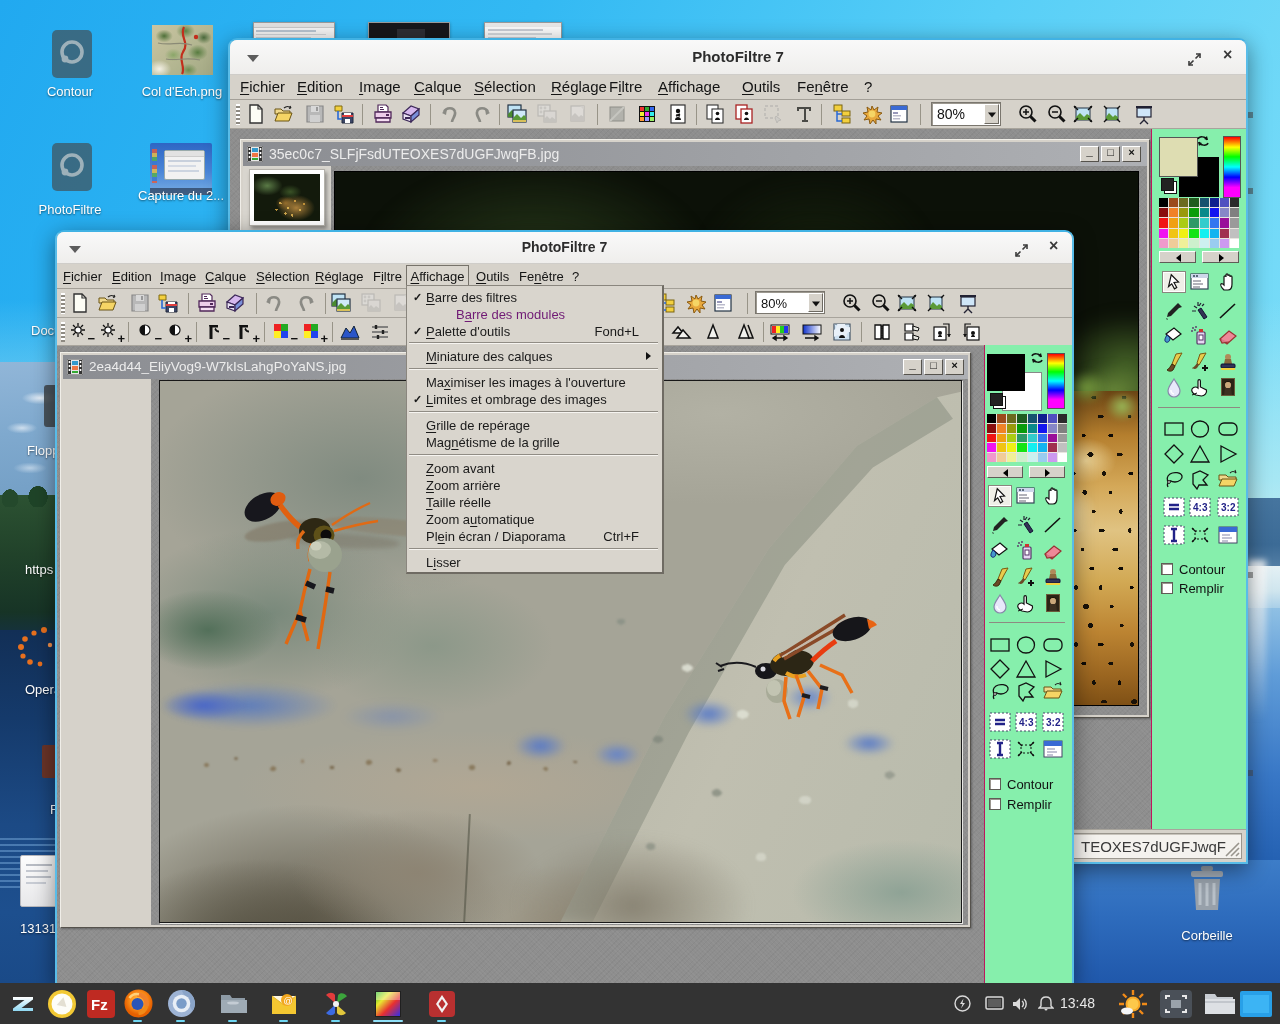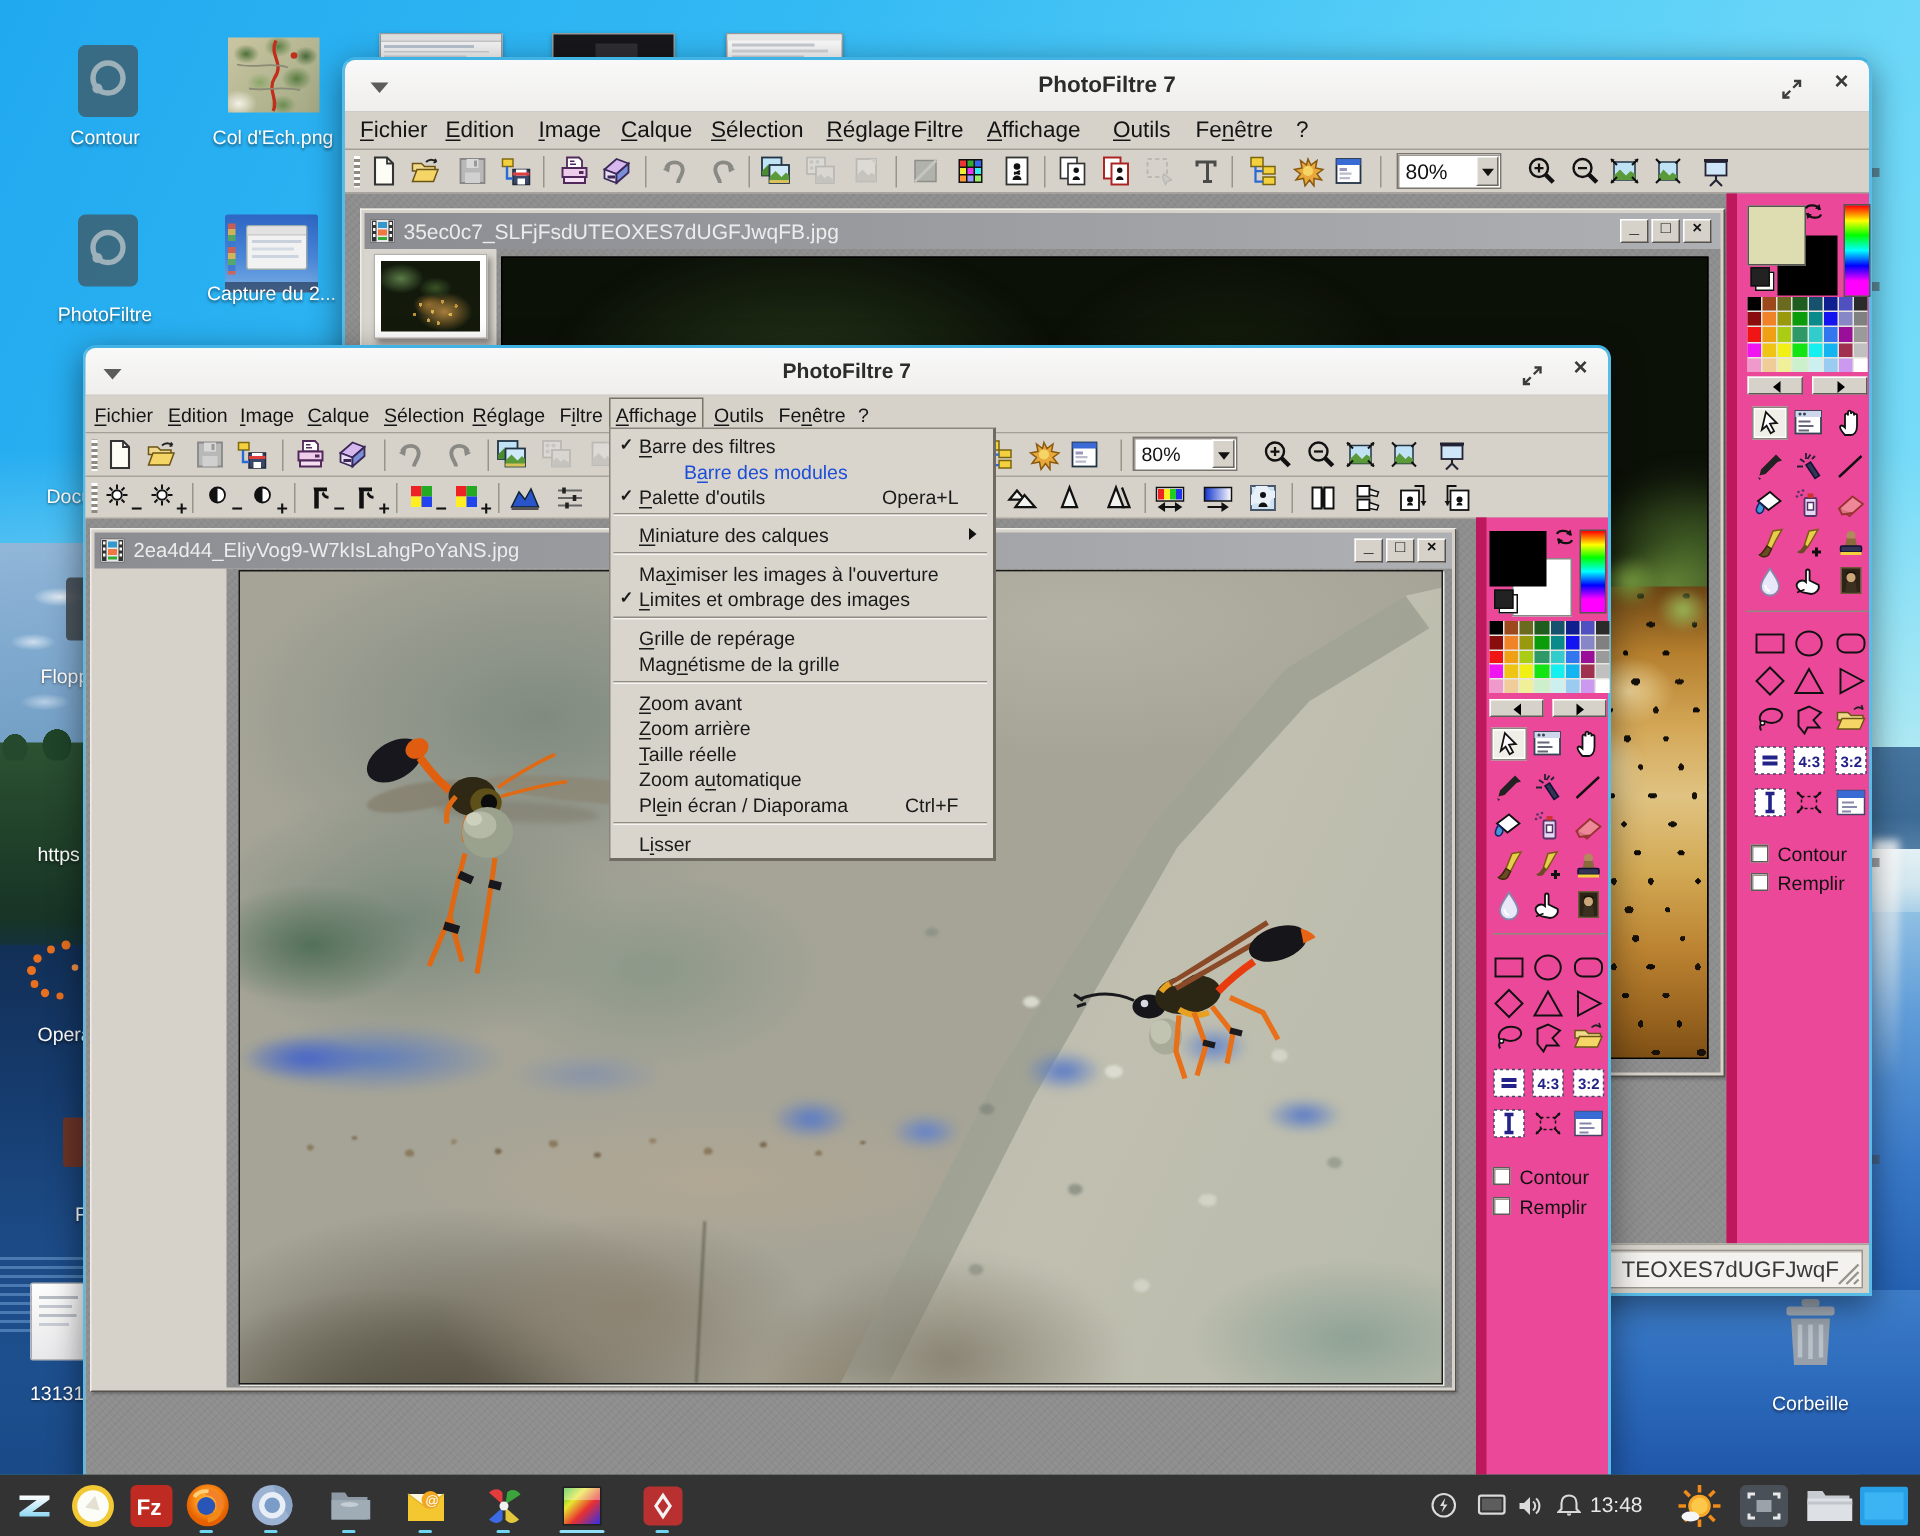--- a/index.html
+++ b/index.html
@@ -84,21 +84,21 @@
                    repeating-linear-gradient(135deg, rgba(0,0,0,.04) 0 1px, rgba(0,0,0,0) 1px 4px); }
 .childwin { position:absolute; background:#d6d2ca; border:1px solid; border-color:#f0eee8 #55524c #55524c #f0eee8; box-shadow:1px 1px 2px rgba(0,0,0,.3); }
 .ctitle { position:absolute; left:2px; right:2px; top:2px; background:linear-gradient(90deg,#8b8d92 0%,#9fa1a5 55%,#aeb0b4 100%); color:#ececec; overflow:hidden; white-space:nowrap; }
 .cbtns { position:absolute; display:flex; gap:2px; }
 .cbtn2 { width:19px; height:16px; background:#d6d2ca; border:1px solid; border-color:#fff #55524c #55524c #fff; color:#111; font-size:11px; line-height:13px; text-align:center; font-weight:bold; font-family:"Liberation Mono",monospace; }
 .layerpane { position:absolute; background:#d8d5ce; }
 .thumbframe { position:absolute; background:#fff; border:1px solid #b4b1aa; box-shadow:2px 3px 4px rgba(0,0,0,.35); }
 .statusbar { position:absolute; background:#d6d2ca; }
 
 
-.palette { position:absolute; background:#ec4899; border-left:7px solid #be185d; }
+.palette { position:absolute; background:#86efac; border-left:1px solid #be185d; }
 .pal-rainbow { position:absolute; background:linear-gradient(180deg,#f00 0%,#ff0 17%,#0f0 33%,#0ff 50%,#00f 67%,#f0f 84%,#f0f 100%); border:1px solid #555; }
 .pal-grid { position:absolute; display:grid; grid-template-columns:repeat(8,1fr); grid-auto-rows:1fr; gap:1px; background:#e8e5df; }
 .pal-grid i { display:block; }
 .pal-btn { position:absolute; height:12px; background:#d6d2ca; border:1px solid; border-color:#fff #5f5c56 #5f5c56 #fff; }
 .pal-btn:after { content:""; position:absolute; top:2px; }
 .pbl:after { left:45%; border-top:4px solid transparent; border-bottom:4px solid transparent; border-right:5px solid #000; }
 .pbr:after { left:45%; border-top:4px solid transparent; border-bottom:4px solid transparent; border-left:5px solid #000; }
 .pt { position:absolute; width:24px; height:22px; }
 .pt svg { width:100%; height:100%; display:block; }
 .pt-sel { background:#efefe8; border:1px solid #8a867e; box-shadow:inset 0 0 0 1px #fff; }
@@ -108,21 +108,21 @@
 
 
 #dropdown { position:absolute; width:258px; height:289px;
   background:#d9d5cd; border:1px solid #8a867e; border-right:2px solid #6f6b63; border-bottom:2px solid #6f6b63; z-index:60; font-size:13px; color:#1a1a1a; }
 .dd-item { position:absolute; left:1px; right:3px; height:17px; line-height:17px; padding-left:18px; }
 .dd-item u { text-decoration:underline; text-underline-offset:2px; }
 .dd-chk { position:absolute; left:5px; top:0; font-size:11px; font-weight:bold; }
 .dd-right { position:absolute; right:20px; top:0; }
 .dd-sep { position:absolute; left:2px; right:4px; height:2px; border-top:1px solid #908c84; border-bottom:1px solid #f6f4f0; }
 .dd-arrow { position:absolute; right:8px; top:4px; width:0; height:0; border-top:4px solid transparent; border-bottom:4px solid transparent; border-left:5px solid #111; }
-.dd-grey { color:#1d4ed8;padding-left:48px; }
+.dd-grey { color:#701a75;padding-left:48px; }
 
 
 #taskbar { position:absolute; left:0; top:983px; width:1280px; height:41px; background:#333333; z-index:100; }
 .tk { position:absolute; top:0; height:41px; display:flex; align-items:center; justify-content:center; }
 .tk-ind { position:absolute; top:37px; height:2px; background:#6fd6f2; border-radius:1px; }
 #clock { position:absolute; color:#e8e8e8; font-size:14px; top:12px; }
 </style>
 </head>
 <body>
 <div id="screen">
@@ -1712,21 +1712,21 @@
         </div>
       <div class="chkrow" style="left:4px; top:452px;">
           <span class="bx"></span>
           <span class="lb">Remplir</span>
         </div>
     </div>
 
     <div id="dropdown" style="left:349px; top:53px;">
       <div class="dd-item" style="top:3px;"><span class="dd-chk">✓</span><u>B</u>arre des filtres</div>
       <div class="dd-item dd-grey" style="top:20px;">B<u>a</u>rre des modules</div>
-      <div class="dd-item" style="top:37px;"><span class="dd-chk">✓</span><u>P</u>alette d'outils<span class="dd-right">Opera+L</span></div>
+      <div class="dd-item" style="top:37px;"><span class="dd-chk">✓</span><u>P</u>alette d'outils<span class="dd-right">Fond+L</span></div>
       <div class="dd-sep" style="top:56px;"></div>
       <div class="dd-item" style="top:62px;"><u>M</u>iniature des calques<span class="dd-arrow"></span></div>
       <div class="dd-sep" style="top:82px;"></div>
       <div class="dd-item" style="top:88px;">Ma<u>x</u>imiser les images à l'ouverture</div>
       <div class="dd-item" style="top:105px;"><span class="dd-chk">✓</span><u>L</u>imites et ombrage des images</div>
       <div class="dd-sep" style="top:125px;"></div>
       <div class="dd-item" style="top:131px;"><u>G</u>rille de repérage</div>
       <div class="dd-item" style="top:148px;">Mag<u>n</u>étisme de la grille</div>
       <div class="dd-sep" style="top:168px;"></div>
       <div class="dd-item" style="top:174px;"><u>Z</u>oom avant</div>

